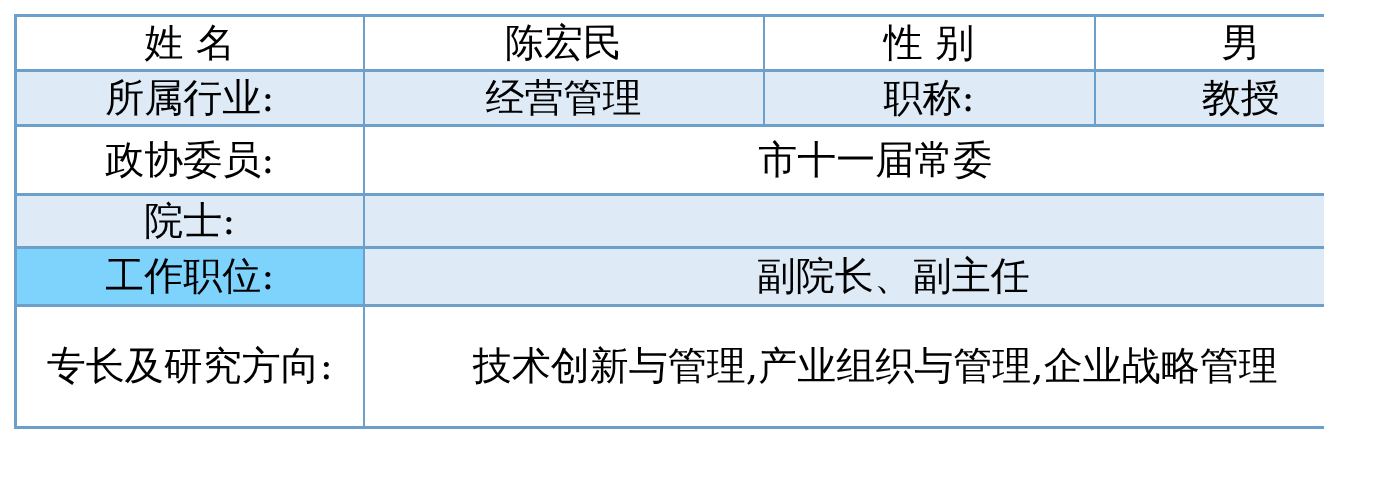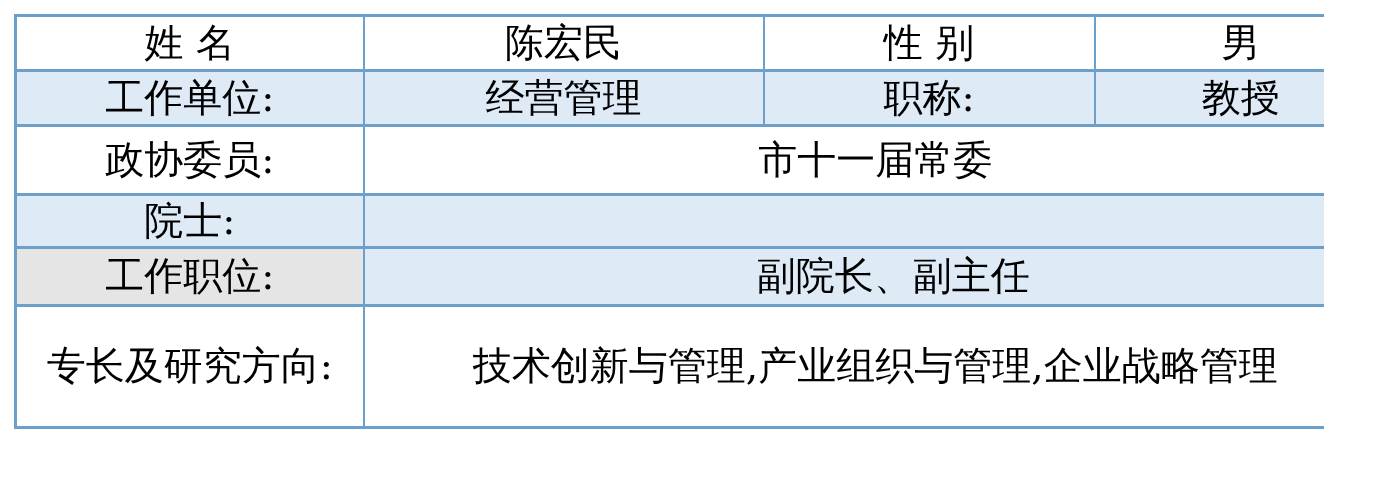--- a/index.html
+++ b/index.html
@@ -57,35 +57,35 @@
         <col style="width: 293px;">
       </colgroup>
     <tbody>
         <tr>
           <td style="height: 52px; border-color: rgb(108, 160, 203); background-color: rgb(255, 255, 255); color: rgb(0, 0, 0);">姓 名</td>
           <td style="height: 52px; border-color: rgb(108, 160, 203); background-color: rgb(255, 255, 255); color: rgb(0, 0, 0); margin-top: 39px;">陈宏民</td>
           <td style="height: 52px; border-color: rgb(108, 160, 203); background-color: rgb(255, 255, 255); color: rgb(0, 0, 0);">性 别</td>
           <td style="height: 52px; border-color: rgb(108, 160, 203); background-color: rgb(255, 255, 255); color: rgb(0, 0, 0);">男</td>
         </tr>
         <tr class="shaded">
-          <td style="height: 52px; border-color: rgb(108, 160, 203); background-color: rgb(222, 234, 246); color: rgb(0, 0, 0);">工作单位:</td>
+          <td style="height: 52px; border-color: rgb(108, 160, 203); background-color: rgb(222, 234, 246); color: rgb(0, 0, 0);">所属行业:</td>
           <td style="height: 52px; border-color: rgb(108, 160, 203); background-color: rgb(222, 234, 246); color: rgb(0, 0, 0); margin-left: 23px;">经营管理</td>
           <td style="height: 52px; border-color: rgb(108, 160, 203); background-color: rgb(222, 234, 246); color: rgb(0, 0, 0);">职称:</td>
           <td style="height: 52px; border-color: rgb(108, 160, 203); background-color: rgb(222, 234, 246); color: rgb(0, 0, 0);">教授</td>
         </tr>
         <tr>
           <td style="height: 66px; border-color: rgb(108, 160, 203); background-color: rgb(255, 255, 255); color: rgb(0, 0, 0);">政协委员:</td>
           <td colspan="3" style="height: 66px; border-color: rgb(108, 160, 203); background-color: rgb(255, 255, 255); color: rgb(0, 0, 0); margin-left: 15px;">市十一届常委</td>
         </tr>
         <tr class="shaded">
           <td style="height: 50px; border-color: rgb(108, 160, 203); background-color: rgb(222, 234, 246); color: rgb(0, 0, 0);">院士:</td>
           <td colspan="3" style="height: 50px; border-color: rgb(108, 160, 203); background-color: rgb(222, 234, 246); color: rgb(0, 0, 0);"></td>
         </tr>
         <tr class="shaded">
-          <td style="height: 55px; border-color: rgb(108, 160, 203); background-color: #e5e5e5; color: rgb(0, 0, 0);">工作职位:</td>
+          <td style="height: 55px; border-color: rgb(108, 160, 203); background-color: #7dd3fc; color: rgb(0, 0, 0);">工作职位:</td>
           <td colspan="3" style="height: 55px; border-color: rgb(108, 160, 203); background-color: rgb(222, 234, 246); color: rgb(0, 0, 0); padding-left: 36px;">副院长、副主任</td>
         </tr>
         <tr>
           <td style="height: 119px; border-color: rgb(108, 160, 203); background-color: rgb(255, 255, 255); color: rgb(0, 0, 0);">专长及研究方向:</td>
           <td colspan="3" style="height: 119px; border-color: rgb(108, 160, 203); background-color: rgb(255, 255, 255); color: rgb(0, 0, 0);">技术创新与管理,产业组织与管理,企业战略管理</td>
         </tr>
       </tbody>
   </table>
 </div>
 

